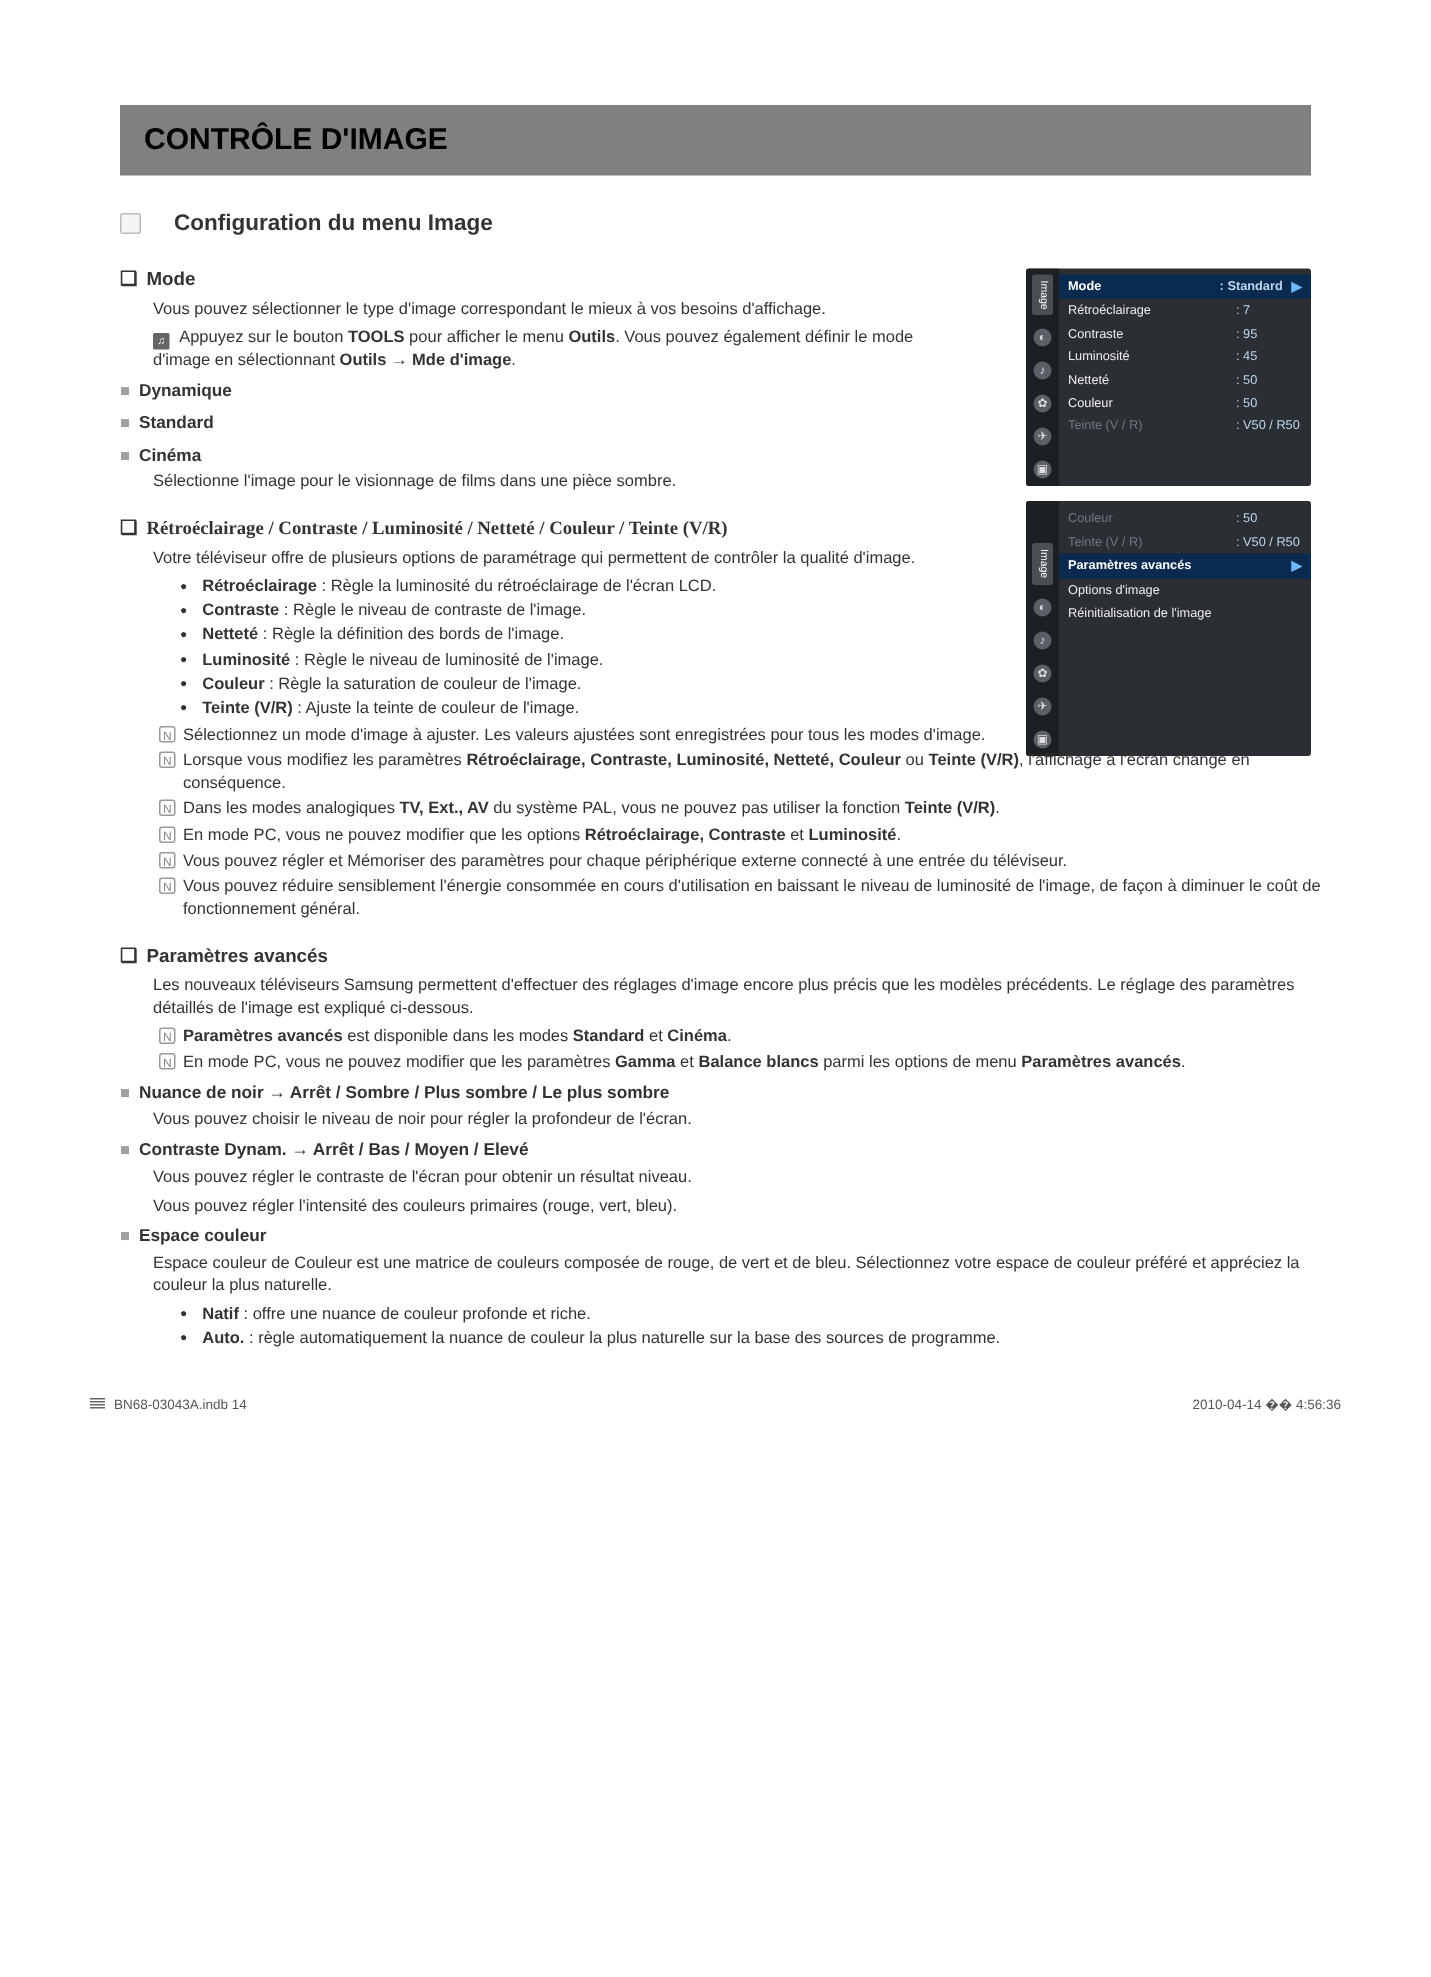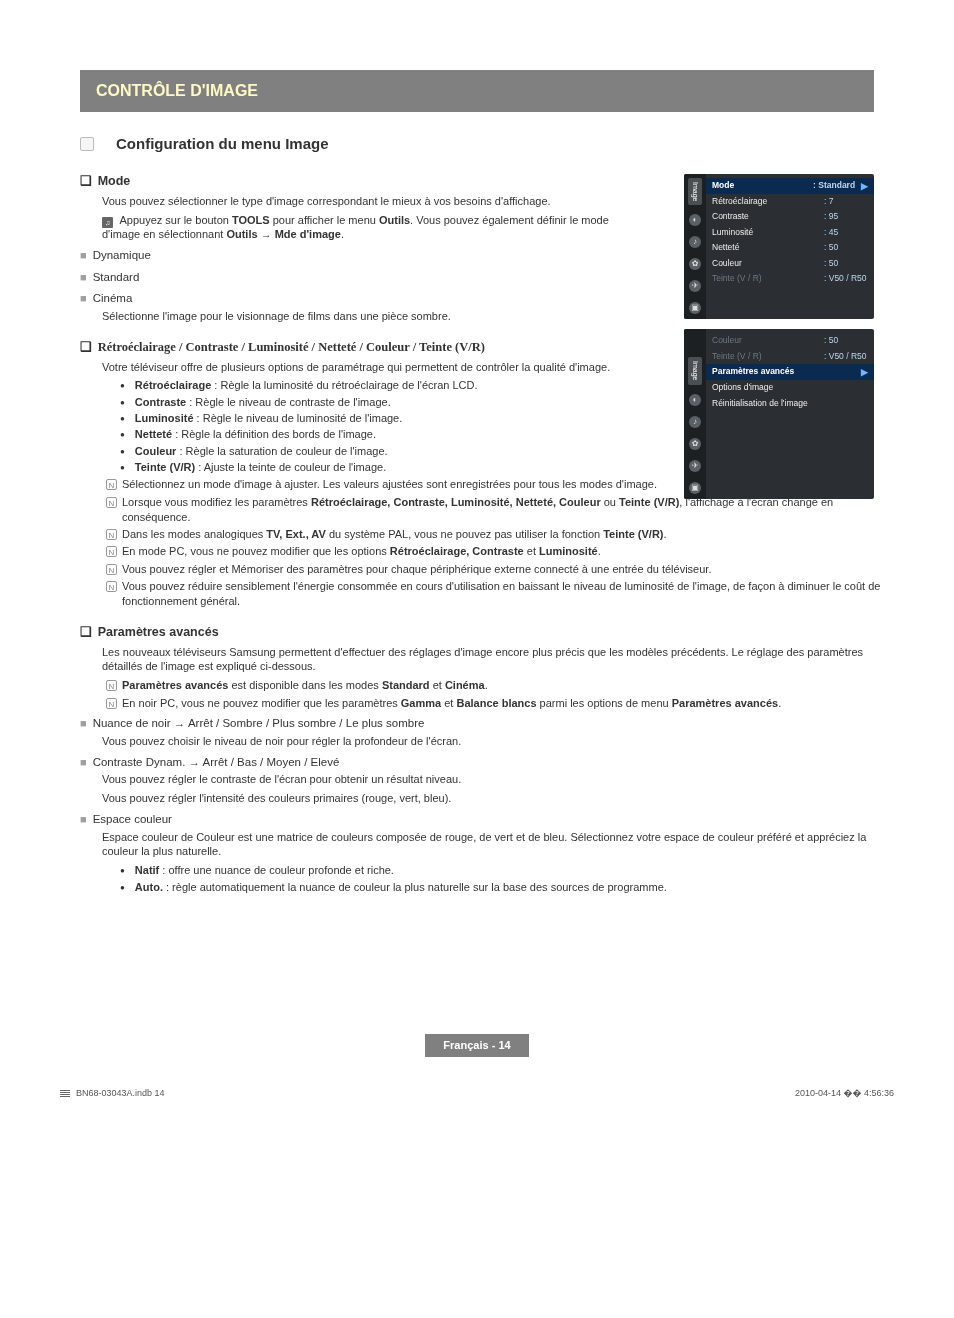--- a/index.html
+++ b/index.html
@@ -8,22 +8,22 @@
     font-size: 11px;
     color: #333;
     width: 954px;
     margin: 0 auto;
     background: #fff;
     line-height: 1.35;
     padding-bottom: 40px;
   }
   .title-bar {
     background: #808080;
-    color: #fef9c3;
-    font-size: 16px;
+    color: #000000;
+    font-size: 20px;
     font-weight: bold;
     padding: 10px 16px;
     margin: 70px 80px 22px 80px;
   }
   .page { margin: 0 80px; position: relative; }
   .section-title {
     font-size: 15px;
     font-weight: bold;
     margin-bottom: 18px;
     display: flex;
@@ -39,21 +39,21 @@
   }
   .h3 {
     font-weight: bold;
     font-size: 12.5px;
     margin: 8px 0 4px 0;
   }
   .q { margin-right: 6px; font-size: 13px;}
   .sq { color:#a0a0a0; margin-right:6px; font-size:11px;}
   .body-text { margin: 2px 0 4px 22px; font-size: 11px; color:#333; }
   .indent1 { margin-left: 22px; }
-  .sub-h { font-weight: normal; font-size: 11.5px; margin: 6px 0 2px 0; }
+  .sub-h { font-weight: bold; font-size: 11.5px; margin: 6px 0 2px 0; }
   ul.bullets { list-style: none; margin-left: 40px; }
   ul.bullets li::before { content: "●"; font-size: 8px; margin-right: 10px; position:relative; top:-1px;}
   ul.bullets li { margin: 1.5px 0;}
   .note-list { list-style:none; margin-left: 26px;}
   .note-list li { margin: 2.5px 0; padding-left:16px; position:relative;}
   .note-list li .ni { position:absolute; left:0; top:0; font-size:10.5px; color:#888;}
   .note-ic { display:inline-block; width:11px; height:11px; border:1px solid #999; border-radius:2px; font-size:8px; text-align:center; line-height:11px;}
   .tools-ic { display:inline-block; width:11px; height:11px; background:#666; color:#fff; font-size:7px; text-align:center; line-height:11px; border-radius:1px; margin-right:4px; position:relative; top:1px;}
   b { font-weight: bold; }
   .left-col { width: 540px; }
@@ -234,62 +234,59 @@
     <div class="sub-h indent1"><span class="sq">■</span><span>Cinéma</span></div>
     <div class="body-text">Sélectionne l'image pour le visionnage de films dans une pièce sombre.</div>
 
     <div class="h3" style="margin-top:14px;font-family:Liberation Serif, serif;"><span class="q">❑</span><span>Rétroéclairage / Contraste / Luminosité / Netteté / Couleur / Teinte (V/R)</span></div>
     <div class="body-text">Votre téléviseur offre de plusieurs options de paramétrage qui permettent de contrôler la qualité d'image.</div>
   </div>
 
   <ul class="bullets">
     <li><b>Rétroéclairage</b><span> : Règle la luminosité du rétroéclairage de l'écran LCD.</span></li>
     <li><b>Contraste</b><span> : Règle le niveau de contraste de l'image.</span></li>
+    <li><b>Netteté</b><span> : Règle la définition des bords de l'image.</span></li>
     <li><b>Luminosité</b><span> : Règle le niveau de luminosité de l'image.</span></li>
-    <li><b>Netteté</b><span> : Règle la définition des bords de l'image.</span></li>
     <li><b>Couleur</b><span> : Règle la saturation de couleur de l'image.</span></li>
     <li><b>Teinte (V/R)</b><span> : Ajuste la teinte de couleur de l'image.</span></li>
   </ul>
 
   <ul class="note-list wide">
     <li><span class="ni"><span class="note-ic">N</span></span><span>Sélectionnez un mode d'image à ajuster. Les valeurs ajustées sont enregistrées pour tous les modes d'image.</span></li>
     <li><span class="ni"><span class="note-ic">N</span></span><span>Lorsque vous modifiez les paramètres </span><b>Rétroéclairage, Contraste, Luminosité, Netteté, Couleur</b><span> ou </span><b>Teinte (V/R)</b><span>, l'affichage à l'écran change en conséquence.</span></li>
     <li><span class="ni"><span class="note-ic">N</span></span><span>Dans les modes analogiques </span><b>TV, Ext., AV</b><span> du système PAL, vous ne pouvez pas utiliser la fonction </span><b>Teinte (V/R)</b><span>.</span></li>
     <li><span class="ni"><span class="note-ic">N</span></span><span>En mode PC, vous ne pouvez modifier que les options </span><b>Rétroéclairage, Contraste</b><span> et </span><b>Luminosité</b><span>.</span></li>
     <li><span class="ni"><span class="note-ic">N</span></span><span>Vous pouvez régler et Mémoriser des paramètres pour chaque périphérique externe connecté à une entrée du téléviseur.</span></li>
     <li><span class="ni"><span class="note-ic">N</span></span><span>Vous pouvez réduire sensiblement l'énergie consommée en cours d'utilisation en baissant le niveau de luminosité de l'image, de façon à diminuer le coût de fonctionnement général.</span></li>
   </ul>
 
   <div class="h3" style="margin-top:14px;"><span class="q">❑</span><span>Paramètres avancés</span></div>
   <div class="body-text wide">Les nouveaux téléviseurs Samsung permettent d'effectuer des réglages d'image encore plus précis que les modèles précédents. Le réglage des paramètres détaillés de l'image est expliqué ci-dessous.</div>
 
   <ul class="note-list wide">
     <li><span class="ni"><span class="note-ic">N</span></span><b>Paramètres avancés</b><span> est disponible dans les modes </span><b>Standard</b><span> et </span><b>Cinéma</b><span>.</span></li>
-    <li><span class="ni"><span class="note-ic">N</span></span><span>En noir PC, vous ne pouvez modifier que les paramètres </span><b>Gamma</b><span> et </span><b>Balance blancs</b><span> parmi les options de menu </span><b>Paramètres avancés</b><span>.</span></li>
+    <li><span class="ni"><span class="note-ic">N</span></span><span>En mode PC, vous ne pouvez modifier que les paramètres </span><b>Gamma</b><span> et </span><b>Balance blancs</b><span> parmi les options de menu </span><b>Paramètres avancés</b><span>.</span></li>
   </ul>
 
   <div class="sub-h indent1"><span class="sq">■</span><span>Nuance de noir → Arrêt / Sombre / Plus sombre / Le plus sombre</span></div>
   <div class="body-text">Vous pouvez choisir le niveau de noir pour régler la profondeur de l'écran.</div>
 
   <div class="sub-h indent1"><span class="sq">■</span><span>Contraste Dynam. → Arrêt / Bas / Moyen / Elevé</span></div>
   <div class="body-text">Vous pouvez régler le contraste de l'écran pour obtenir un résultat niveau.</div>
 
   <div class="body-text">Vous pouvez régler l'intensité des couleurs primaires (rouge, vert, bleu).</div>
 
   <div class="sub-h indent1"><span class="sq">■</span><span>Espace couleur</span></div>
   <div class="body-text">Espace couleur de Couleur est une matrice de couleurs composée de rouge, de vert et de bleu. Sélectionnez votre espace de couleur préféré et appréciez la couleur la plus naturelle.</div>
 
   <ul class="bullets">
     <li><b>Natif</b><span> : offre une nuance de couleur profonde et riche.</span></li>
     <li><b>Auto.</b><span> : règle automatiquement la nuance de couleur la plus naturelle sur la base des sources de programme.</span></li>
   </ul>
 
-  <div class="page-footer">
-    <span class="page-num">Français - 14</span>
-  </div>
 </div>
 
 <div class="bottom-line">
   <span class="partno">
     <span class="lines">
         <span></span>
         <span></span>
         <span></span>
         <span></span>
       </span>

